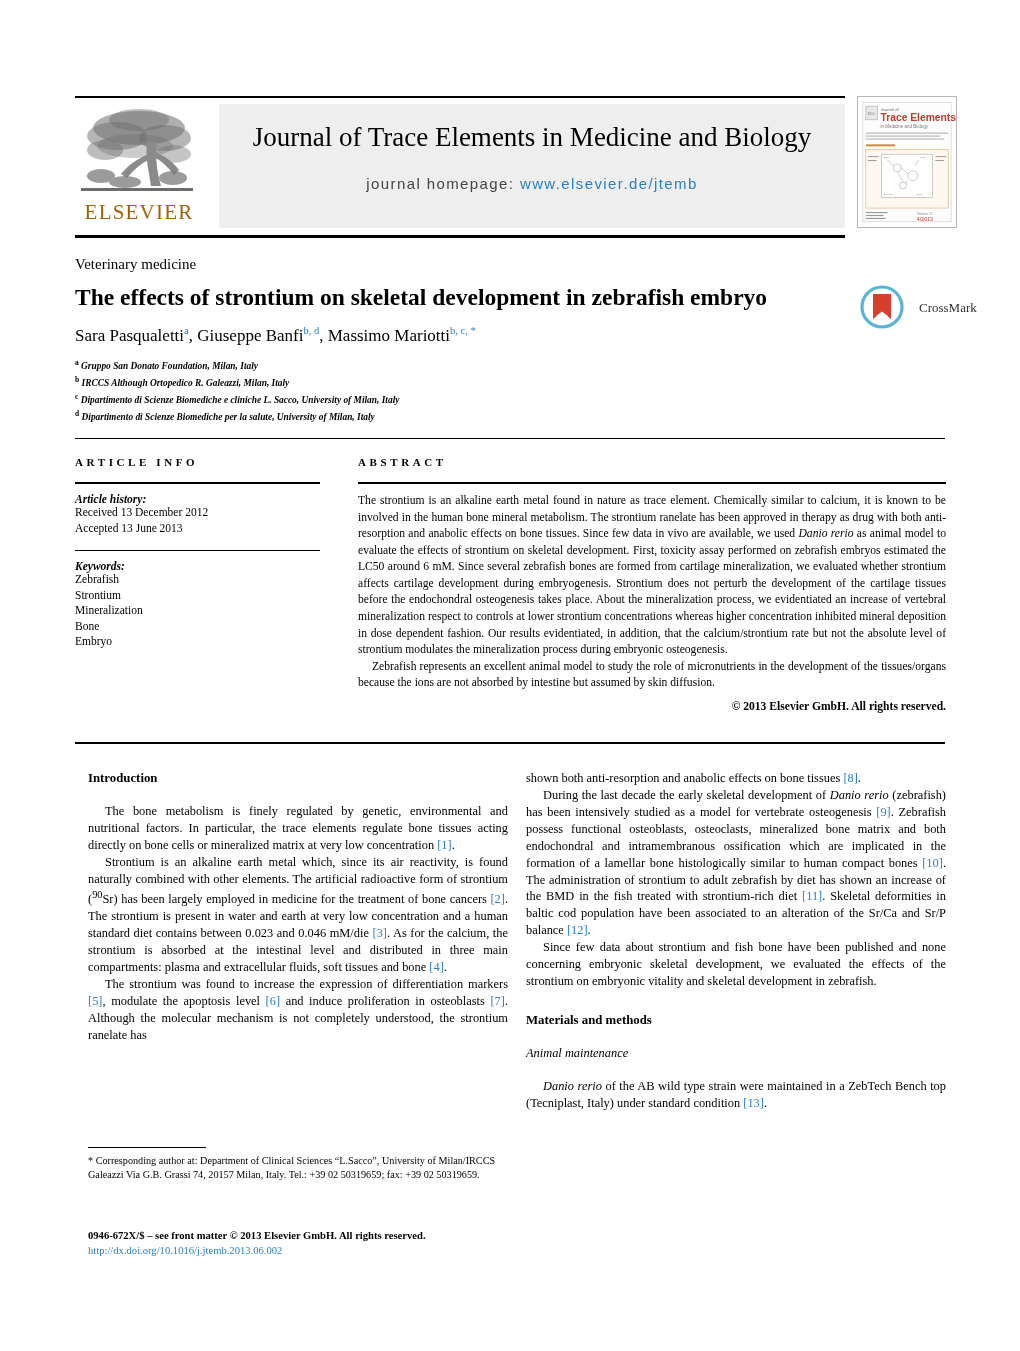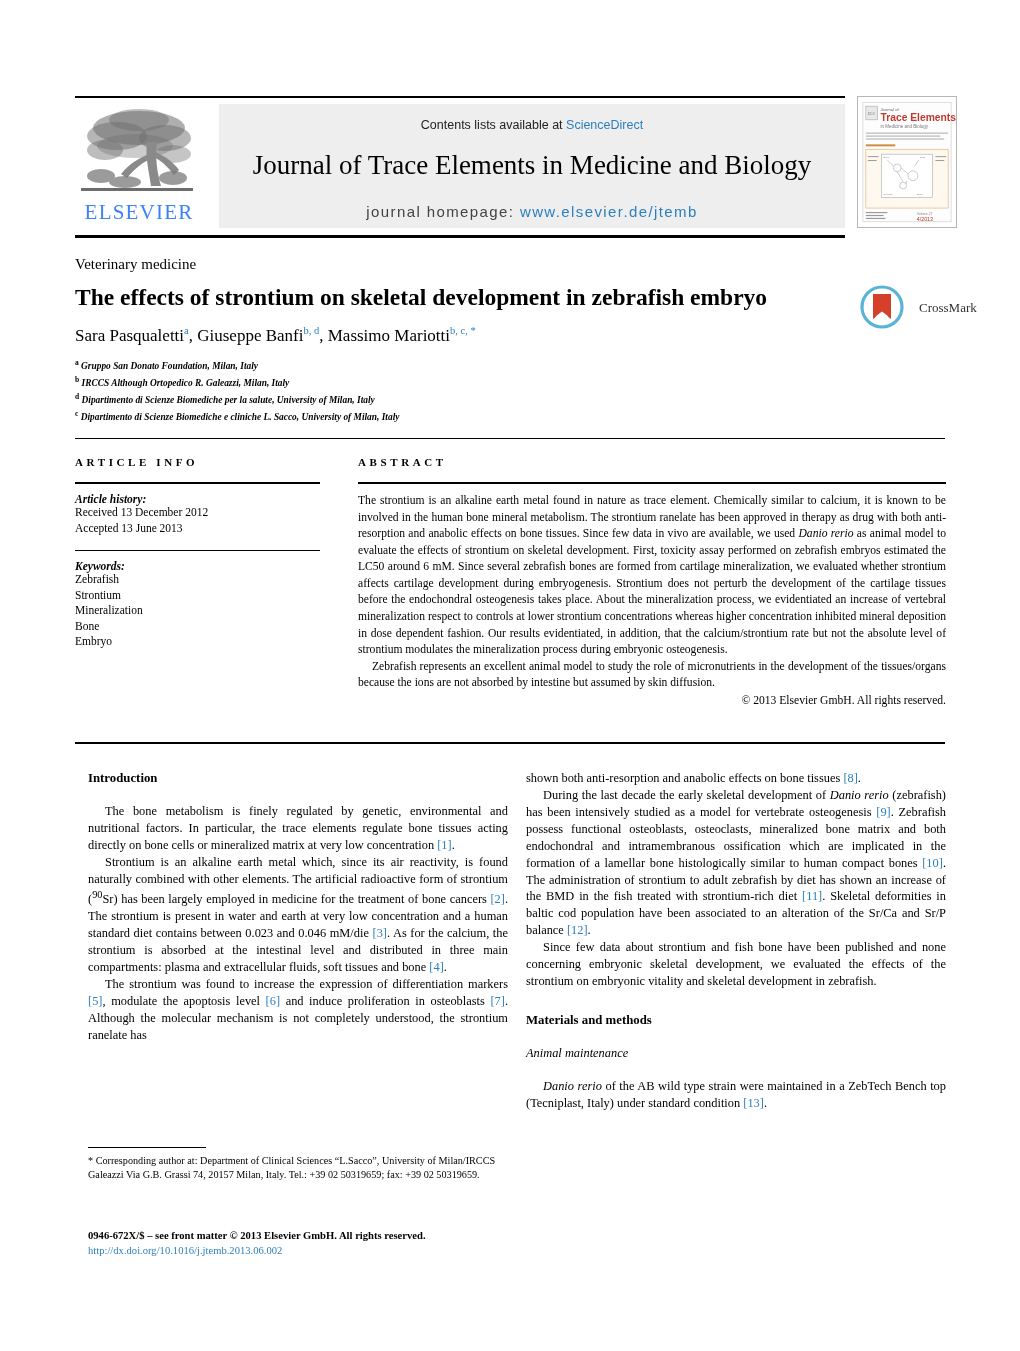--- a/index.html
+++ b/index.html
@@ -68,21 +68,21 @@
   }
   .elsevier-tree {
     width: 120px;
     height: 100px;
     display: block;
   }
   .elsevier-word {
     font-family: "Liberation Serif", serif;
     font-size: 21px;
     letter-spacing: 1.2px;
-    color: #3b82f6;
+    color: #a16207;
     text-align: center;
     width: 124px;
     margin-top: -2px;
   }
   .journal-banner {
     position: absolute;
     left: 144px;
     top: 8px;
     width: 626px;
     height: 124px;
@@ -233,23 +233,23 @@
   }
   .abstract-body {
     font-size: 11.6px;
     line-height: 1.43;
     text-align: justify;
   }
   .abstract-body p { margin: 0; }
   .abstract-body p.indent { text-indent: 14px; }
   .copyright {
     text-align: right;
-    font-weight: normal;
+    font-weight: bold;
     font-size: 11.6px;
-    margin-top: 1px;
+    margin-top: 7px;
   }
 
   
   .body-col {
     position: absolute;
     top: 770px;
     width: 420px;
     font-size: 12.4px;
     line-height: 1.365;
     text-align: justify;
@@ -333,23 +333,20 @@
           <ellipse cx="24" cy="74" rx="14" ry="7"></ellipse>
           <ellipse cx="48" cy="80" rx="16" ry="6"></ellipse>
           <ellipse cx="96" cy="76" rx="14" ry="7"></ellipse>
         </g>
         <rect x="4" y="86" width="112" height="3" fill="#6d6d6d"></rect>
       </svg>
       <div class="elsevier-word">ELSEVIER</div>
     </div>
 
     <div class="journal-banner">
-      <div class="contents-line">
-        <span>Contents lists available at </span><span class="sd">ScienceDirect</span>
-      </div>
       <div class="journal-title">Journal of Trace Elements in Medicine and Biology</div>
       <div class="homepage-line">
         <span>journal homepage: </span><span class="url">www.elsevier.de/jtemb</span>
       </div>
     </div>
 
     <div class="cover-thumb">
       <svg viewBox="0 0 100 132" width="98" height="130">
         <rect x="0" y="0" width="100" height="132" fill="#ffffff"></rect>
         <rect x="5" y="5" width="90" height="122" fill="#fdfdfd" stroke="#c8c8c8" stroke-width="0.6"></rect>
@@ -414,22 +411,22 @@
 
   <div class="authors">
     <span><span>Sara Pasqualetti</span><sup>a</sup></span>,
     <span><span>Giuseppe Banfi</span><sup>b, d</sup></span>,
     <span><span>Massimo Mariotti</span><sup>b, c, *</sup></span>
   </div>
 
   <div class="affiliations">
     <div><sup>a</sup> <span>Gruppo San Donato Foundation, Milan, Italy</span></div>
     <div><sup>b</sup> <span>IRCCS Although Ortopedico R. Galeazzi, Milan, Italy</span></div>
+    <div><sup>c</sup> <span>Dipartimento di Scienze Biomediche e cliniche L. Sacco, University of Milan, Italy</span></div>
     <div><sup>d</sup> <span>Dipartimento di Scienze Biomediche per la salute, University of Milan, Italy</span></div>
-    <div><sup>c</sup> <span>Dipartimento di Scienze Biomediche e cliniche L. Sacco, University of Milan, Italy</span></div>
   </div>
 
   <div class="hr-main" id="hr-above-info"></div>
   <div class="hr-main" id="hr-below-abstract"></div>
 
   <div class="info-col">
     <div class="col-head">ARTICLE INFO</div>
     <div class="col-rule"></div>
     <div class="info-sub">Article history:</div>
     <div class="info-line">Received 13 December 2012</div>

